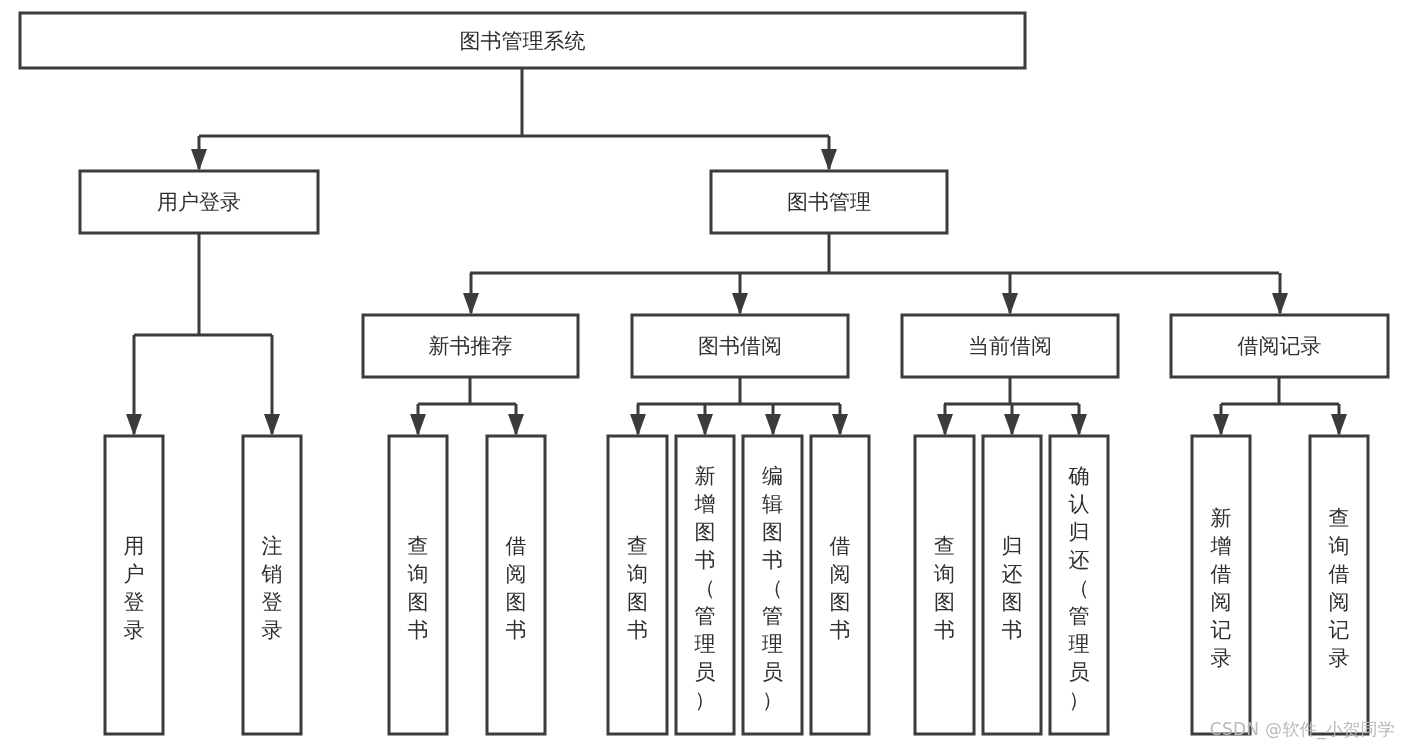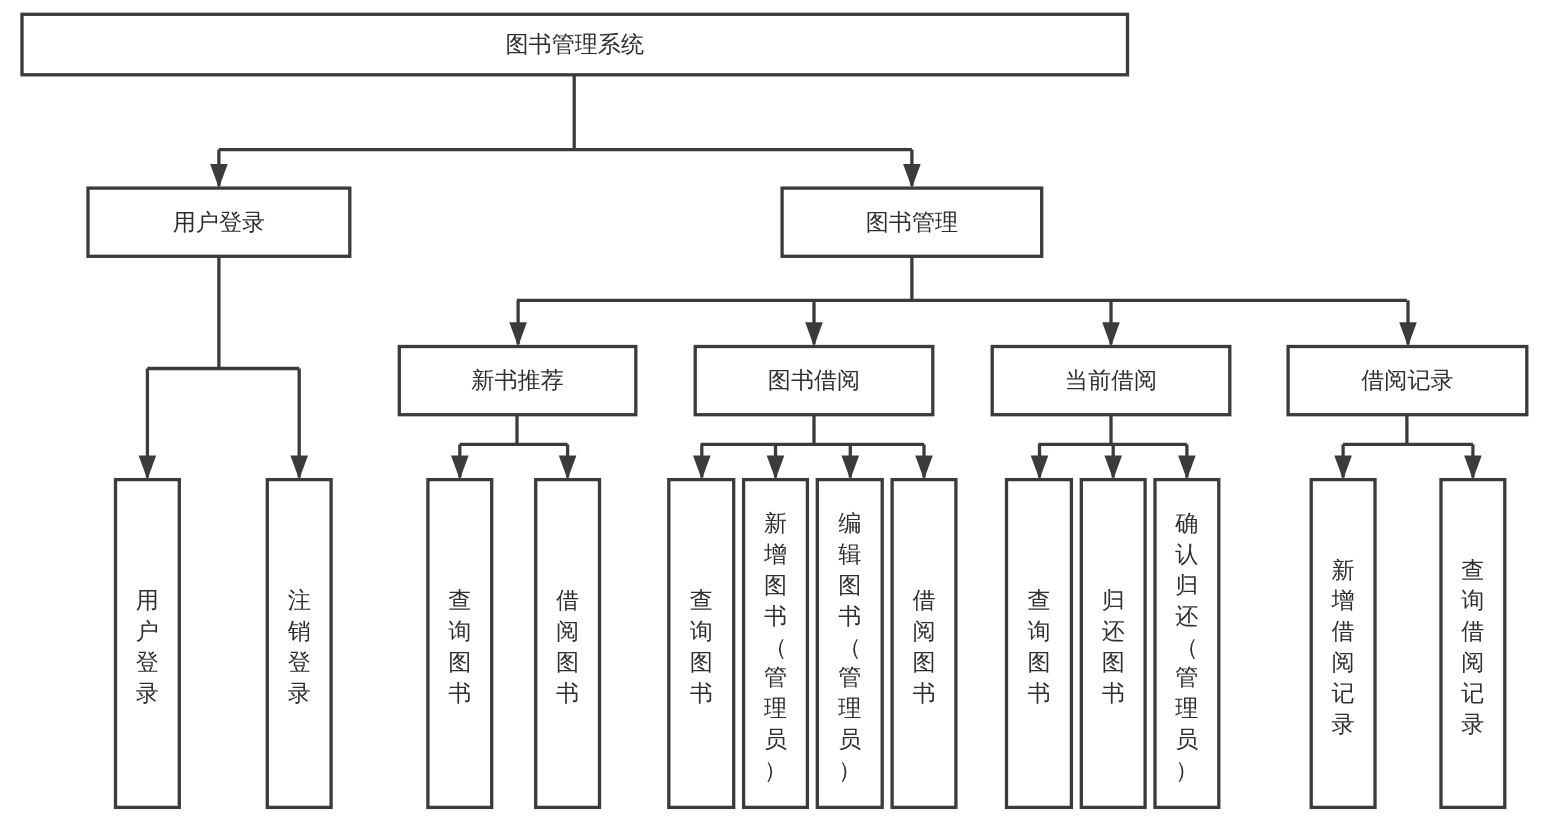--- a/index.html
+++ b/index.html
@@ -255,13 +255,14 @@
         <g>
           <rect class="node-rect leaf" x="1192" y="436" width="58" height="298"></rect>
           <text class="node-label-v" x="1221" y="525"><tspan x="1221" dy="0">新</tspan><tspan x="1221" dy="28">增</tspan><tspan x="1221" dy="28">借</tspan><tspan x="1221" dy="28">阅</tspan><tspan x="1221" dy="28">记</tspan><tspan x="1221" dy="28">录</tspan></text>
         </g>
         <g>
           <rect class="node-rect leaf" x="1310" y="436" width="58" height="298"></rect>
           <text class="node-label-v" x="1339" y="525"><tspan x="1339" dy="0">查</tspan><tspan x="1339" dy="28">询</tspan><tspan x="1339" dy="28">借</tspan><tspan x="1339" dy="28">阅</tspan><tspan x="1339" dy="28">记</tspan><tspan x="1339" dy="28">录</tspan></text>
         </g>
       </g>
   </svg>
+  <div class="watermark">CSDN @软件_小贺同学</div>
 </div>
 
 </body></html>

